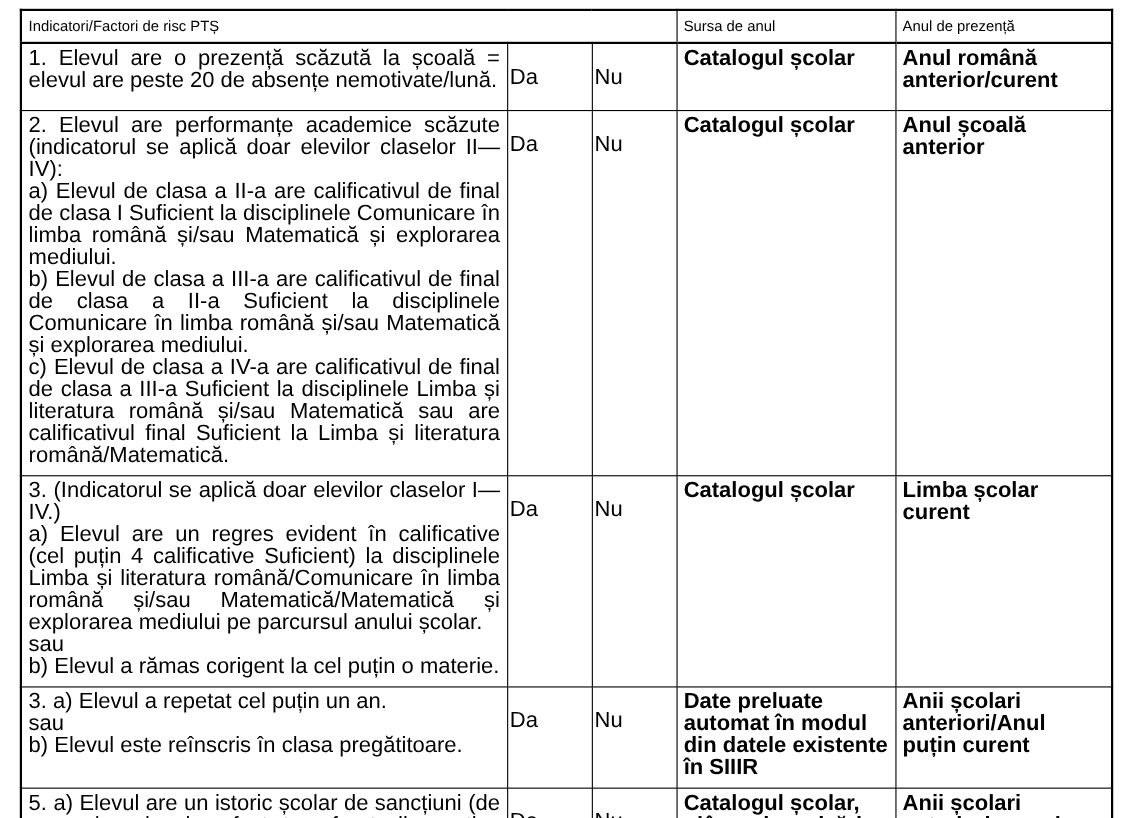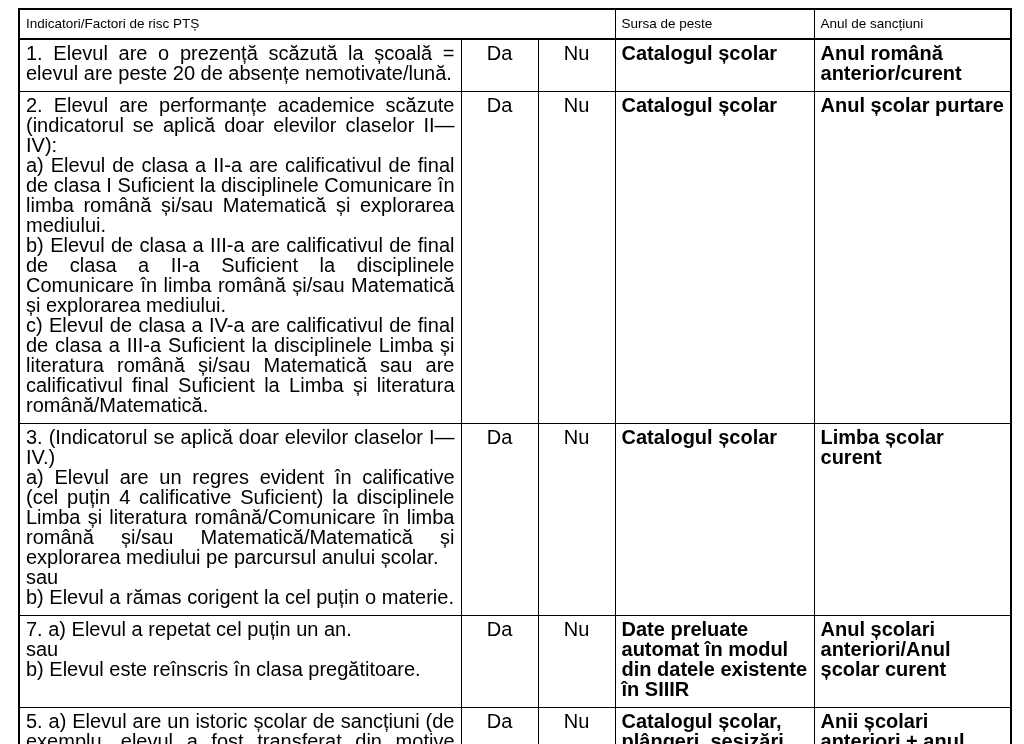--- a/index.html
+++ b/index.html
@@ -45,22 +45,21 @@
     height: 30px;
     border-bottom: 2px solid #000;
     padding: 4px 6px;
   }
   td.ind {
     text-align: justify;
     white-space: pre-line;
     padding: 3px 6px 8px 6px;
   }
   td.opt {
-    text-align: center;
-    padding: 3px 2px;
+    padding: 20px 2px;
   }
   td.src, td.yr {
     padding: 3px 6px 8px 6px;
     white-space: pre-line;
     font-weight: bold;
   }
 </style>
 </head>
 <body>
 
@@ -71,64 +70,64 @@
     <colgroup>
       <col class="c-ind">
       <col class="c-da">
       <col class="c-nu">
       <col class="c-src">
       <col class="c-year">
     </colgroup>
     <thead>
       <tr>
         <th colspan="3">Indicatori/Factori de risc PTȘ</th>
-        <th>Sursa de peste</th>
-        <th>Anul de sancțiuni</th>
+        <th>Sursa de anul</th>
+        <th>Anul de prezență</th>
       </tr>
     </thead>
     <tbody>
 
       <tr>
         <td class="ind">1. Elevul are o prezență scăzută la școală = elevul are peste 20 de absențe nemotivate/lună.</td>
         <td class="opt">Da</td>
         <td class="opt">Nu</td>
         <td class="src">Catalogul școlar</td>
         <td class="yr">Anul română anterior/curent</td>
       </tr>
 
       <tr>
         <td class="ind">2. Elevul are performanțe academice scăzute (indicatorul se aplică doar elevilor claselor II—IV):
 a) Elevul de clasa a II-a are calificativul de final de clasa I Suficient la disciplinele Comunicare în limba română și/sau Matematică și explorarea mediului.
 b) Elevul de clasa a III-a are calificativul de final de clasa a II-a Suficient la disciplinele Comunicare în limba română și/sau Matematică și explorarea mediului.
 c) Elevul de clasa a IV-a are calificativul de final de clasa a III-a Suficient la disciplinele Limba și literatura română și/sau Matematică sau are calificativul final Suficient la Limba și literatura română/Matematică.</td>
         <td class="opt">Da</td>
         <td class="opt">Nu</td>
         <td class="src">Catalogul școlar</td>
-        <td class="yr">Anul școlar purtare</td>
+        <td class="yr">Anul școală anterior</td>
       </tr>
 
       <tr>
         <td class="ind">3. (Indicatorul se aplică doar elevilor claselor I—IV.)
 a) Elevul are un regres evident în calificative (cel puțin 4 calificative Suficient) la disciplinele Limba și literatura română/Comunicare în limba română și/sau Matematică/Matematică și explorarea mediului pe parcursul anului școlar.
 sau
 b) Elevul a rămas corigent la cel puțin o materie.</td>
         <td class="opt">Da</td>
         <td class="opt">Nu</td>
         <td class="src">Catalogul școlar</td>
         <td class="yr">Limba școlar curent</td>
       </tr>
 
       <tr>
-        <td class="ind">7. a) Elevul a repetat cel puțin un an.
+        <td class="ind">3. a) Elevul a repetat cel puțin un an.
 sau
 b) Elevul este reînscris în clasa pregătitoare.</td>
         <td class="opt">Da</td>
         <td class="opt">Nu</td>
         <td class="src">Date preluate automat în modul din datele existente în SIIIR</td>
-        <td class="yr">Anul școlari anteriori/Anul școlar curent</td>
+        <td class="yr">Anii școlari anteriori/Anul puțin curent</td>
       </tr>
 
       <tr>
         <td class="ind">5. a) Elevul are un istoric școlar de sancțiuni (de exemplu, elevul a fost transferat din motive disciplinare, are calificativ scăzut la purtare).
 sau
 b) Au fost înregistrate plângeri făcute de alți elevi, cadre didactice etc.</td>
         <td class="opt">Da</td>
         <td class="opt">Nu</td>
         <td class="src">Catalogul școlar, plângeri, sesizări</td>
         <td class="yr">Anii școlari anteriori + anul școlar curent</td>

